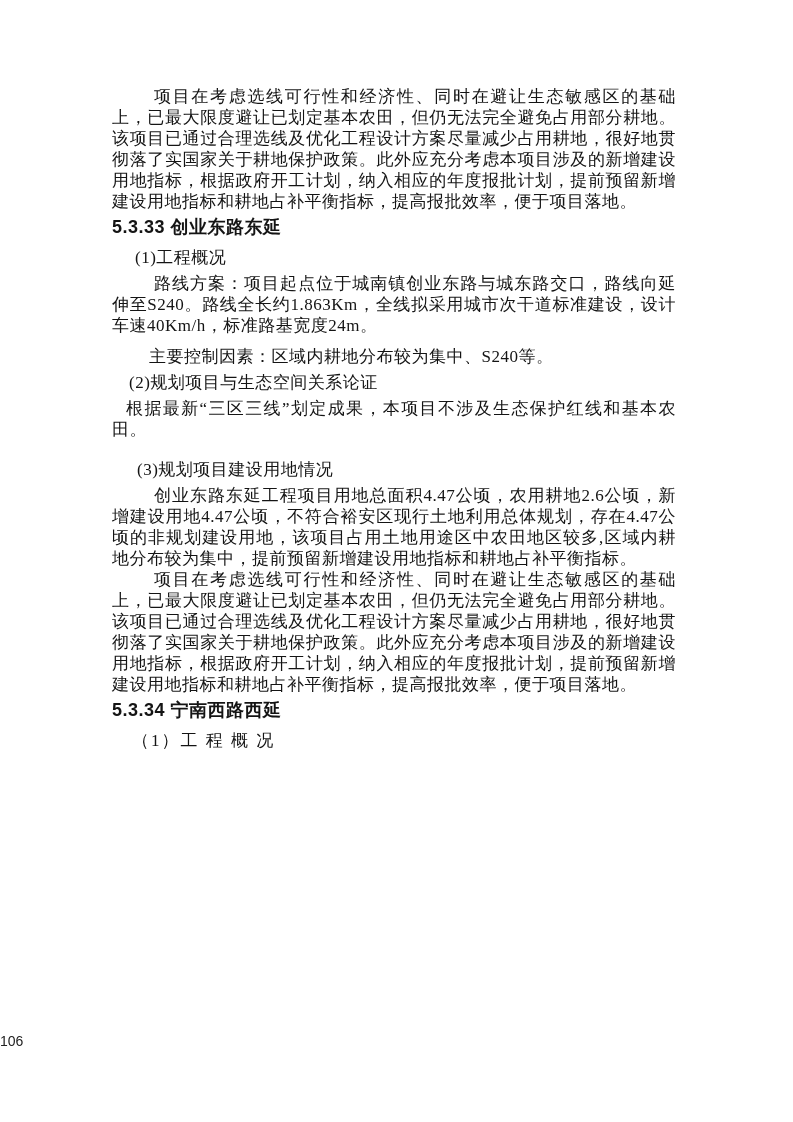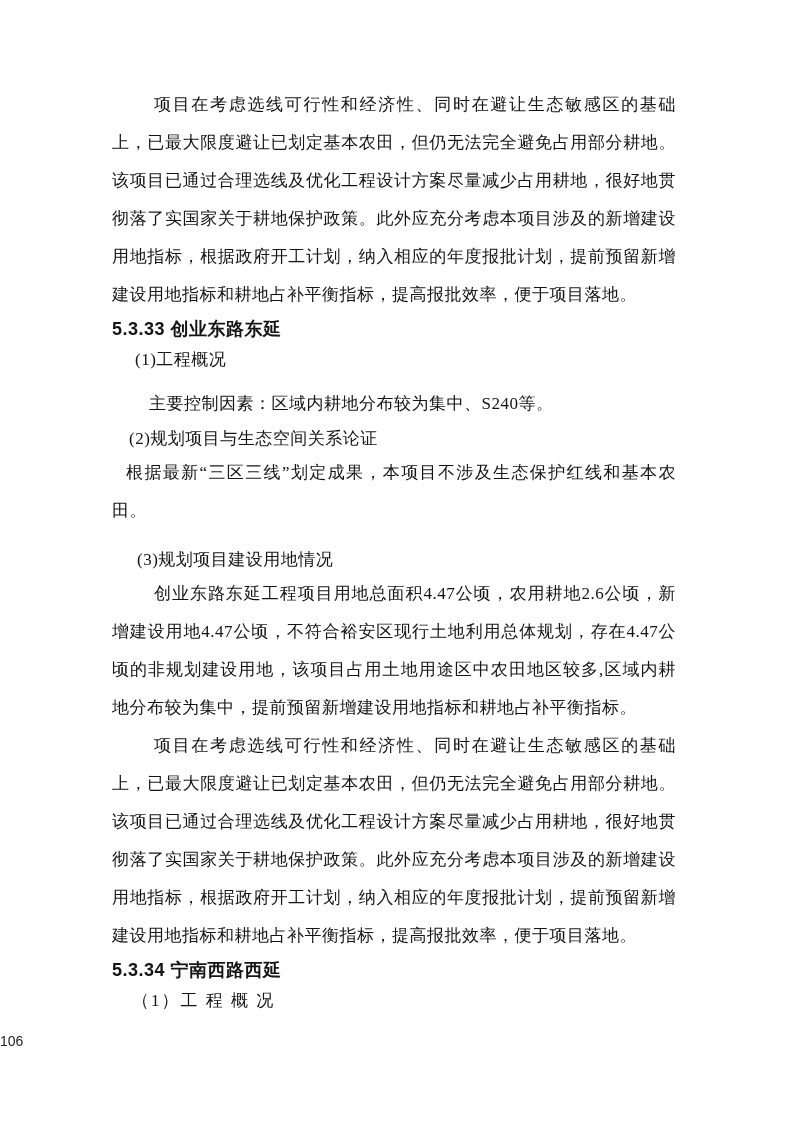--- a/index.html
+++ b/index.html
@@ -17,21 +17,21 @@
     font-family: "Liberation Serif", "DejaVu Serif", serif;
   }
   .content {
     position: absolute;
     left: 112px;
     top: 86px;
     width: 564px;
   }
   .p {
     font-size: 17px;
-    line-height: 38px;
+    line-height: 21px;
     text-align: justify;
     text-indent: 42px;
     margin: 0;
     letter-spacing: 0.5px;
   }
   .h {
     font-size: 18px;
     line-height: 30px;
     font-weight: bold;
     font-family: "Liberation Sans", "DejaVu Sans", sans-serif;
@@ -68,20 +68,21 @@
 
 <div class="page">
   <div class="content">
 
     <p class="p">项目在考虑选线可行性和经济性、同时在避让生态敏感区的基础上，已最大限度避让已划定基本农田，但仍无法完全避免占用部分耕地。该项目已通过合理选线及优化工程设计方案尽量减少占用耕地，很好地贯彻落了实国家关于耕地保护政策。此外应充分考虑本项目涉及的新增建设用地指标，根据政府开工计划，纳入相应的年度报批计划，提前预留新增建设用地指标和耕地占补平衡指标，提高报批效率，便于项目落地。</p>
 
     <h3 class="h">5.3.33 创业东路东延</h3>
 
     <p class="sub ind-23">(1)工程概况</p>
 
+    <p class="p">路线方案：项目起点位于城南镇创业东路与城东路交口，路线向延伸至S240。路线全长约1.863Km，全线拟采用城市次干道标准建设，设计车速40Km/h，标准路基宽度24m。</p>
 
     <p class="p ind-37 gap-sm">主要控制因素：区域内耕地分布较为集中、S240等。</p>
 
     <p class="sub ind-17">(2)规划项目与生态空间关系论证</p>
 
     <p class="p ind-14">根据最新“三区三线”划定成果，本项目不涉及生态保护红线和基本农田。</p>
 
     <p class="sub ind-25 gap-md">(3)规划项目建设用地情况</p>
 
     <p class="p">创业东路东延工程项目用地总面积4.47公顷，农用耕地2.6公顷，新增建设用地4.47公顷，不符合裕安区现行土地利用总体规划，存在4.47公顷的非规划建设用地，该项目占用土地用途区中农田地区较多,区域内耕地分布较为集中，提前预留新增建设用地指标和耕地占补平衡指标。</p>

